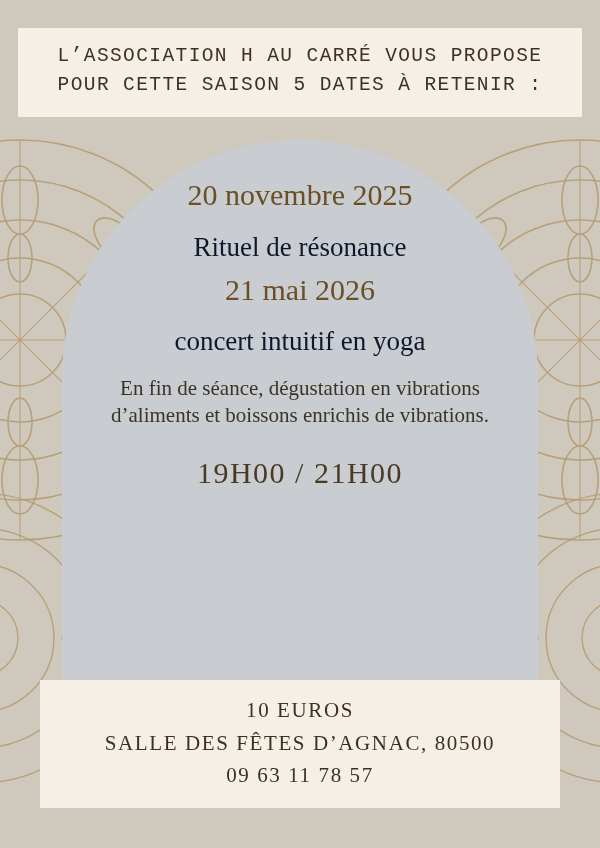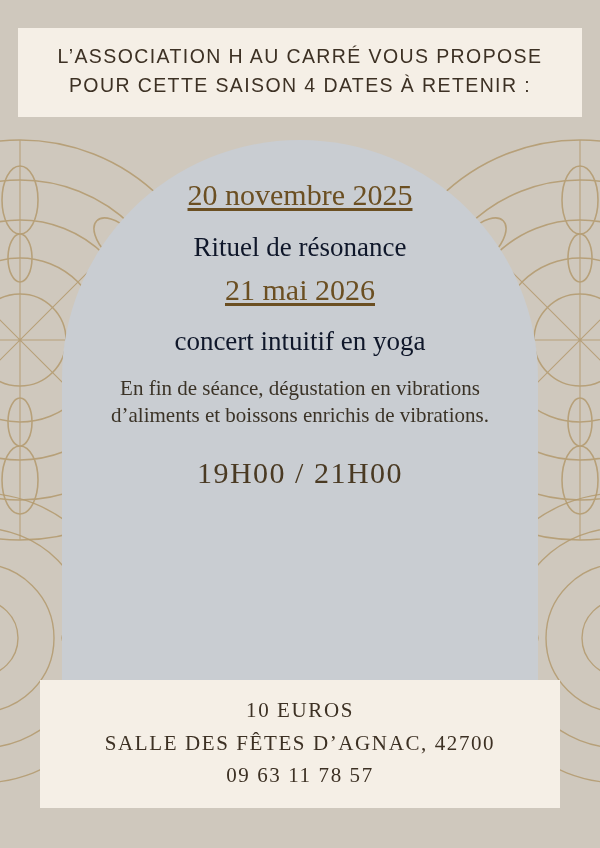--- a/index.html
+++ b/index.html
@@ -39,21 +39,21 @@
     position: absolute;
     left: 18px;
     top: 28px;
     width: 564px;
     background: #f5efe6;
     padding: 14px 10px 16px 10px;
     box-sizing: border-box;
     text-align: center;
   }
   .banner-line {
-    font-family: Liberation Sans, sans-serif;
+    font-family: Liberation Mono, monospace;
     font-size: 19.5px;
     letter-spacing: 1.4px;
     color: #3d3124;
     line-height: 1.5;
     white-space: nowrap;
   }
 
   
   .arch {
     position: absolute;
@@ -67,21 +67,20 @@
     padding-top: 26px;
     text-align: center;
   }
 
   .event { margin-top: 6px; }
   .event:first-child { margin-top: 10px; }
 
   .event-date {
     font-size: 30px;
     color: #6b4f22;
-    text-decoration: underline;
     text-underline-offset: 3px;
     line-height: 1.25;
   }
   .event-title {
     font-size: 27px;
     color: #0f172a;
     line-height: 1.3;
     margin-top: 16px;
   }
 
@@ -208,21 +207,21 @@
         <ellipse cx="150" cy="40" rx="14" ry="28"></ellipse>
         <ellipse cx="150" cy="260" rx="14" ry="28"></ellipse>
         <ellipse cx="40" cy="150" rx="28" ry="14"></ellipse>
         <ellipse cx="260" cy="150" rx="28" ry="14"></ellipse>
       </g>
     </svg>
   </div>
 
   <div class="banner">
     <div class="banner-line">L’ASSOCIATION H AU CARRÉ VOUS PROPOSE</div>
-    <div class="banner-line">POUR CETTE SAISON 4 DATES À RETENIR :</div>
+    <div class="banner-line">POUR CETTE SAISON 5 DATES À RETENIR :</div>
   </div>
 
   <div class="arch">
 
     <div class="event">
       <div class="event-date">20 novembre 2025</div>
       <div class="event-title">Rituel de résonance</div>
     </div>
 
 
@@ -235,17 +234,17 @@
     <div class="note">
       <span class="note-line">En fin de séance, dégustation en vibrations</span>
       <span class="note-line">d’aliments et boissons enrichis de vibrations.</span>
     </div>
 
     <div class="hours">19H00 / 21H00</div>
   </div>
 
   <div class="footer">
     <div class="footer-line">10 EUROS</div>
-    <div class="footer-line">SALLE DES FÊTES D’AGNAC, 42700</div>
+    <div class="footer-line">SALLE DES FÊTES D’AGNAC, 80500</div>
     <div class="footer-line">09 63 11 78 57</div>
   </div>
 
 </div>
 
 </body></html>

